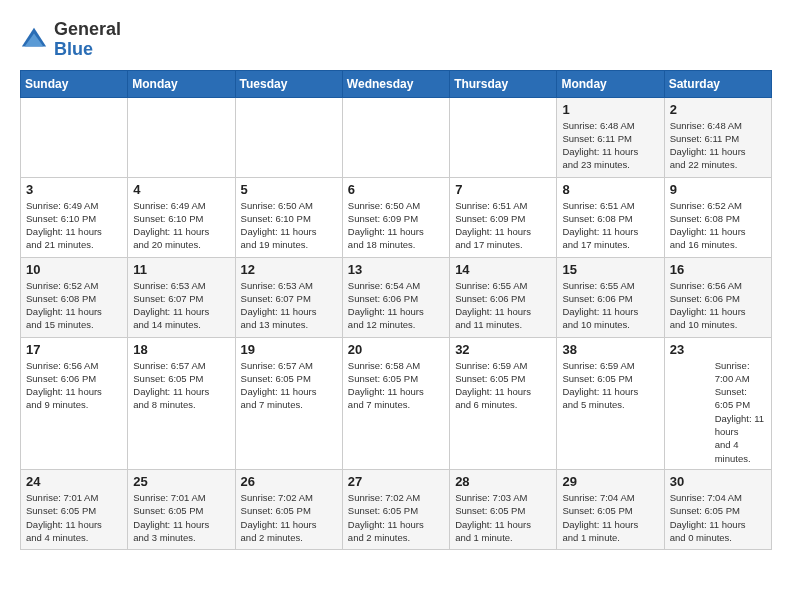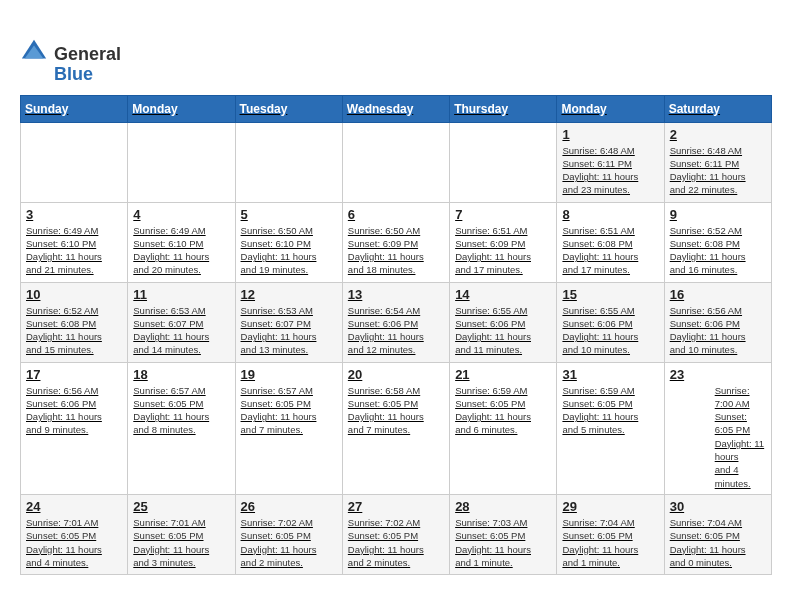--- a/index.html
+++ b/index.html
@@ -18,21 +18,20 @@
     }
     .logo {
       display: flex;
       align-items: center;
       gap: 6px;
     }
     .logo-text {
       display: flex;
       flex-direction: column;
       line-height: 1.1;
-      margin-top: 25px;
     }
     .logo-general {
       font-size: 18px;
       font-weight: bold;
       color: #333;
     }
     .logo-blue {
       font-size: 18px;
       font-weight: bold;
       color: #2a6db5;
@@ -50,21 +49,20 @@
       color: #333;
     }
     .location {
       font-size: 16px;
       color: #555;
     }
     table {
       width: 100%;
       border-collapse: collapse;
       table-layout: fixed;
-      text-decoration: underline;
     }
     thead tr th {
       background: #2a6db5;
       color: #fff;
       font-size: 12px;
       font-weight: bold;
       padding: 6px 4px;
       text-align: left;
       border: 1px solid #1a5aa0;
     }
@@ -271,28 +269,28 @@
 and 7 minutes.</div>
         </td>
         <td>
           <span class="day-num">20</span>
           <div class="day-info" style="white-space: pre-line;">Sunrise: 6:58 AM
 Sunset: 6:05 PM
 Daylight: 11 hours
 and 7 minutes.</div>
         </td>
         <td>
-          <span class="day-num">21</span>
+          <span class="day-num">32</span>
           <div class="day-info" style="white-space: pre-line;">Sunrise: 6:59 AM
 Sunset: 6:05 PM
 Daylight: 11 hours
 and 6 minutes.</div>
         </td>
         <td>
-          <span class="day-num">31</span>
+          <span class="day-num">38</span>
           <div class="day-info" style="white-space: pre-line;">Sunrise: 6:59 AM
 Sunset: 6:05 PM
 Daylight: 11 hours
 and 5 minutes.</div>
         </td>
         <td>
           <span class="day-num">23</span>
           <div class="day-info" style="white-space: pre-line; margin-left: 45px;">Sunrise: 7:00 AM
 Sunset: 6:05 PM
 Daylight: 11 hours

